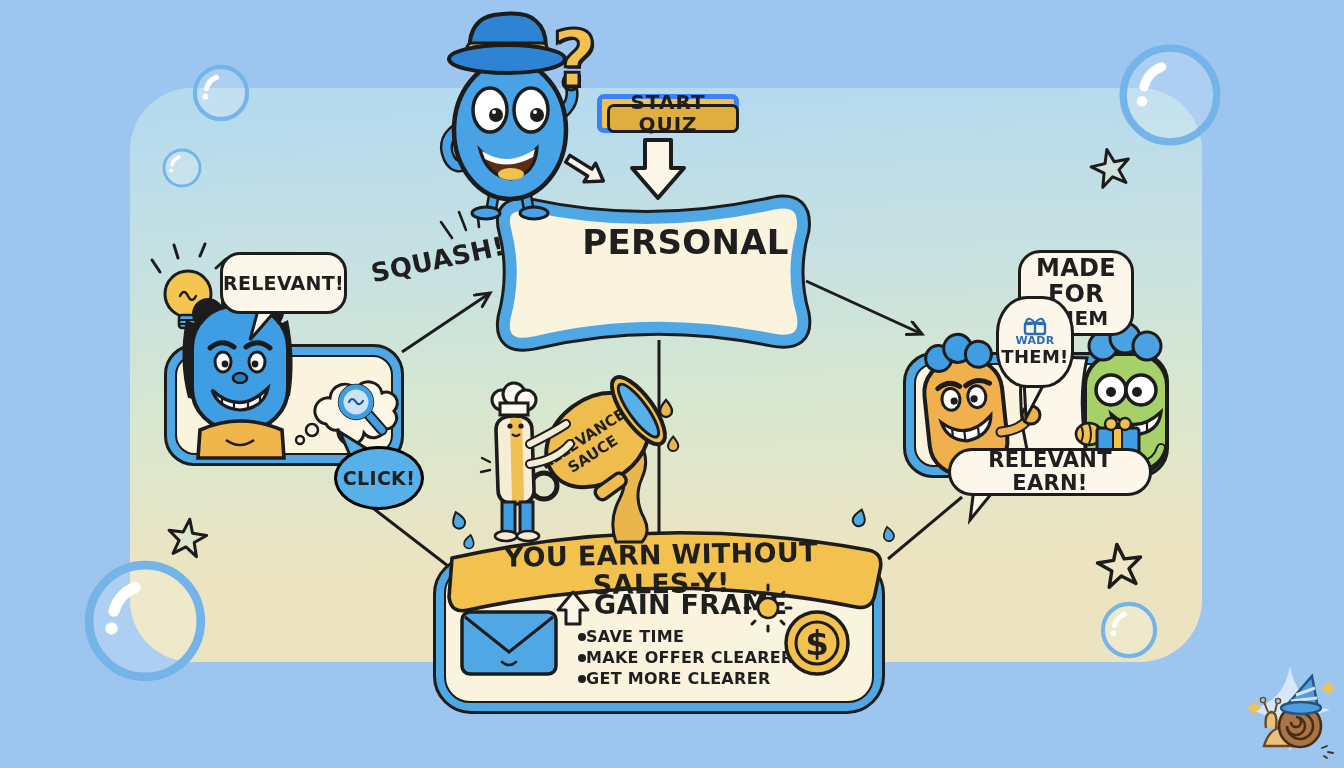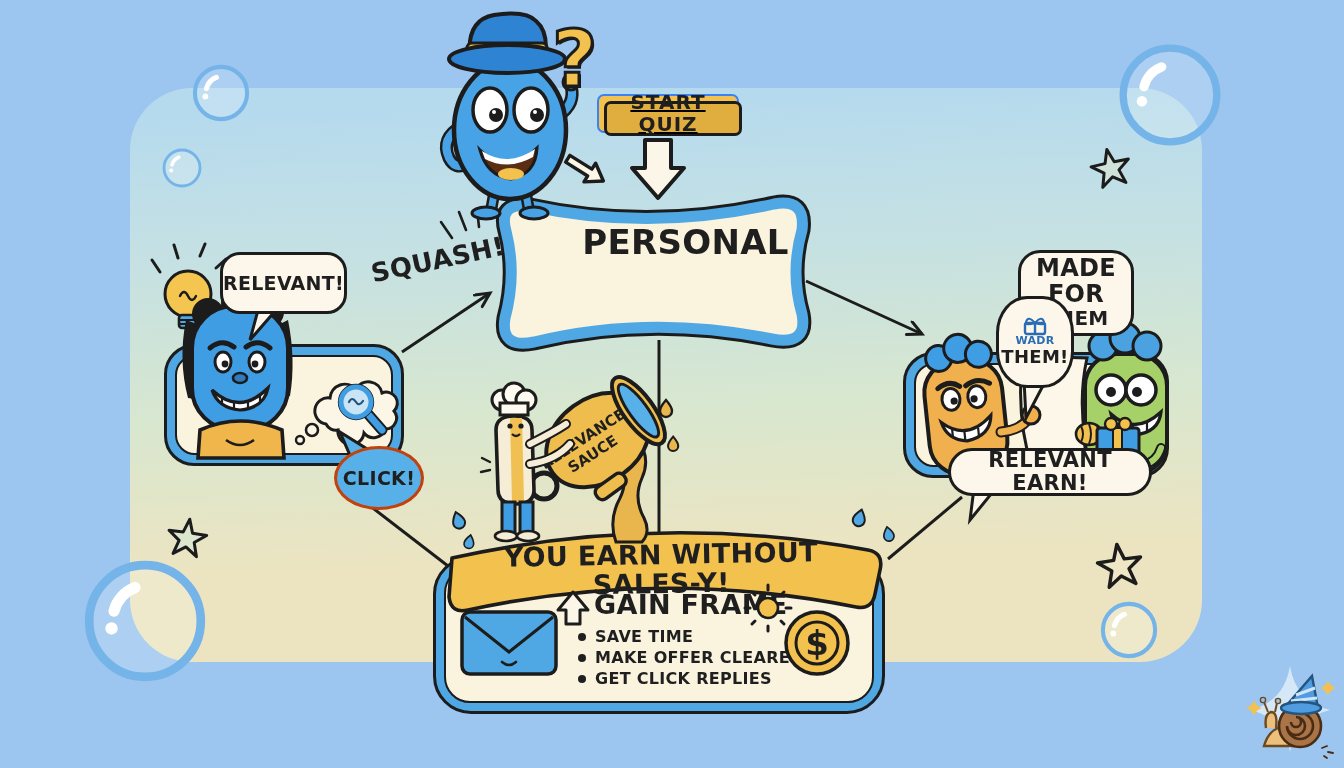--- a/index.html
+++ b/index.html
@@ -5,24 +5,24 @@
   html,body{margin:0;padding:0;background:#9cc5f0;}
   #canvas{position:relative;width:1344px;height:768px;overflow:hidden;
           font-family:"DejaVu Sans","Liberation Sans",sans-serif;background:#9cc5f0;}
   .abs{position:absolute;}
   .txt{font-weight:bold;color:#1f1f1f;text-align:center;line-height:1.08;letter-spacing:.3px;}
   .panel{left:130px;top:88px;width:1072px;height:574px;border-radius:62px;z-index:1;
          background:linear-gradient(178deg,#b5daee 4%,#c6e1e2 30%,#d8e7cf 55%,#ece4c1 80%,#ece4c0 100%);}
   .card{border:3.5px solid #1c1c1c;background:#4fa8e4;border-radius:30px;padding:8px;box-sizing:border-box;}
   .card-in{width:100%;height:100%;background:#faf3de;border:2.5px solid #1c1c1c;border-radius:20px;box-sizing:border-box;}
   .bub{background:#fcf7ea;border:3px solid #1c1c1c;border-radius:18px;display:flex;align-items:center;justify-content:center;flex-direction:column;box-sizing:border-box;}
-  .btn{display:flex;align-items:center;justify-content:center;background:#f2c14e;border:2px solid #3b82f6;border-radius:7px;box-sizing:border-box;text-decoration:underline;}
+  .btn{display:flex;align-items:center;justify-content:center;background:#f2c14e;border:5px solid #3b82f6;border-radius:7px;box-sizing:border-box;}
   .btn::after{content:"";position:absolute;left:5px;top:5px;width:100%;height:100%;background:#e0ae3e;border:3px solid #1c1c1c;border-radius:7px;z-index:-1;box-sizing:border-box;}
   .qmark{font-weight:bold;color:#f2c14e;-webkit-text-stroke:3px #1c1c1c;text-shadow:2px 2px 0 #1c1c1c;}
-  .bullet-row{display:flex;align-items:center;gap:9px;height:21px;}
+  .bullet-row{display:flex;align-items:center;height:21px;}
   .bullet-dot{width:8px;height:8px;border-radius:50%;background:#1f1f1f;flex:none;}
   svg{display:block;overflow:visible;}
 </style>
 </head>
 <body>
 
 <div id="canvas">
 
   <div class="abs panel"></div>
 
@@ -201,21 +201,21 @@
       <line x1="80" y1="46" x2="94" y2="62" stroke="#3f9de4" stroke-width="7" stroke-linecap="round"></line>
       <circle cx="68" cy="34" r="17" fill="#c9e4f5" stroke="#1c1c1c" stroke-width="2.4"></circle>
       <circle cx="68" cy="34" r="15" fill="none" stroke="#3f9de4" stroke-width="5"></circle>
       <path d="M61,34 q3,-6 7,0 q3,5 7,-1" fill="none" stroke="#23527e" stroke-width="2.2" stroke-linecap="round"></path>
     </g>
   </svg>
 
   <svg class="abs" style="left:336px;top:430px;z-index:5" width="40" height="32" viewBox="0 0 40 32">
       <polygon points="16,30 36,22 4,2" fill="#57b0e8" stroke="#1c1c1c" stroke-width="3"></polygon>
     </svg>
-  <div class="abs" style="left:334px;top:446px;width:84px;height:58px;z-index:6;background:#57b0e8;border:3px solid #c2410c;border-radius:50%;display:flex;align-items:center;justify-content:center">
+  <div class="abs" style="left:334px;top:446px;width:84px;height:58px;z-index:6;background:#57b0e8;border:3px solid #000000;border-radius:50%;display:flex;align-items:center;justify-content:center">
     <span class="txt" style="font-size:19px">CLICK!</span>
   </div>
 
   <svg class="abs" style="left:470px;top:378px;z-index:5" width="220" height="172" viewBox="0 0 220 172">
 
     <path d="M168,62 Q181,80 172,100 Q163,120 174,140 Q181,154 172,164 L146,164 Q138,142 150,120 Q160,100 146,82 Q138,68 150,56 Z" fill="#e9b54d" stroke="#1c1c1c" stroke-width="3"></path>
     <path d="M196,22 C196,22 190,29 190,33 a6,6 0 0 0 12,0 C202,29 196,22 196,22 Z" fill="#e9b54d" stroke="#1c1c1c" stroke-width="2.4"></path>
     <path d="M205,55 C205,55 199,62 199,66 a6,6 0 0 0 12,0 C211,62 205,55 205,55 Z" fill="#e9b54d" stroke="#1c1c1c" stroke-width="2.4" transform="scale(0.85) translate(34,14)"></path>
 
     <g transform="translate(128,62) rotate(-36)">
@@ -287,21 +287,21 @@
     <div class="bullet-row">
         <span class="bullet-dot"></span>
         <span class="txt" style="font-size:16px">SAVE TIME</span>
       </div>
     <div class="bullet-row">
         <span class="bullet-dot"></span>
         <span class="txt" style="font-size:16px">MAKE OFFER CLEARER</span>
       </div>
     <div class="bullet-row">
         <span class="bullet-dot"></span>
-        <span class="txt" style="font-size:16px">GET CLICK REPLIES</span>
+        <span class="txt" style="font-size:16px">GET MORE CLEARER</span>
       </div>
   </div>
   <svg class="abs" style="left:782px;top:608px;z-index:5" width="70" height="70" viewBox="0 0 70 70">
     <circle cx="35" cy="35" r="31" fill="#f2c14e" stroke="#1c1c1c" stroke-width="3.5"></circle>
     <circle cx="35" cy="35" r="21" fill="#f2c14e" stroke="#1c1c1c" stroke-width="3"></circle>
     <text x="35" y="47" text-anchor="middle" font-size="34" font-weight="bold" fill="#1f1f1f" font-family="DejaVu Sans, sans-serif">$</text>
   </svg>
 
   <div class="abs card" style="left:903px;top:352px;width:266px;height:126px;z-index:3">
       <div class="card-in"></div>

